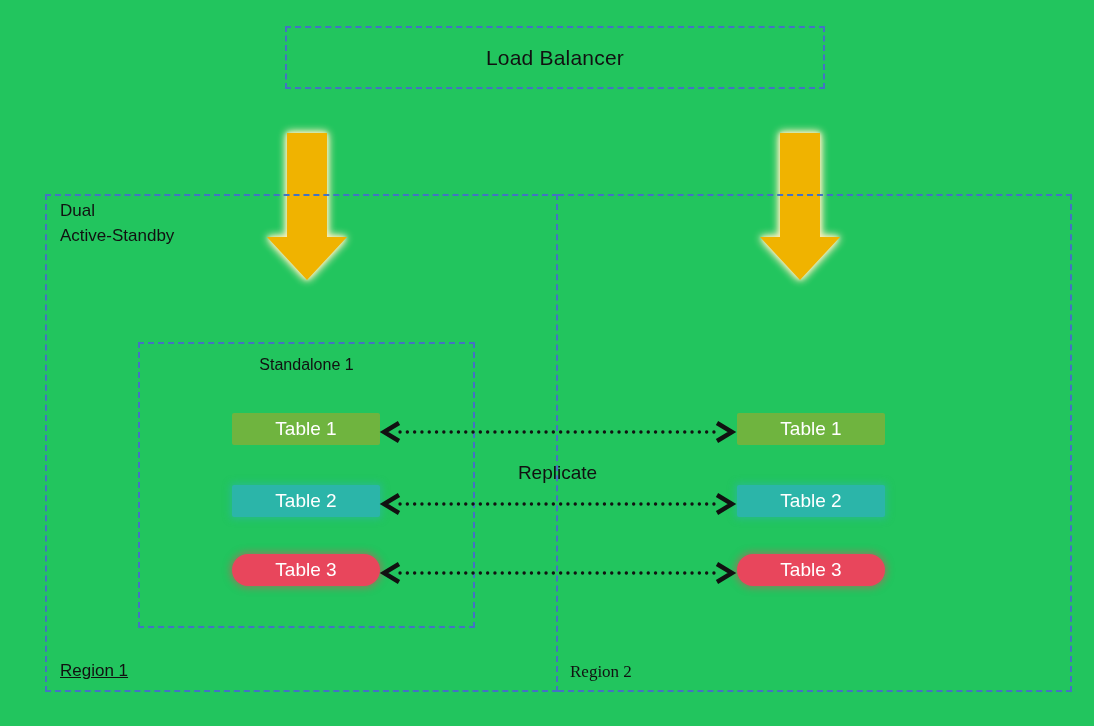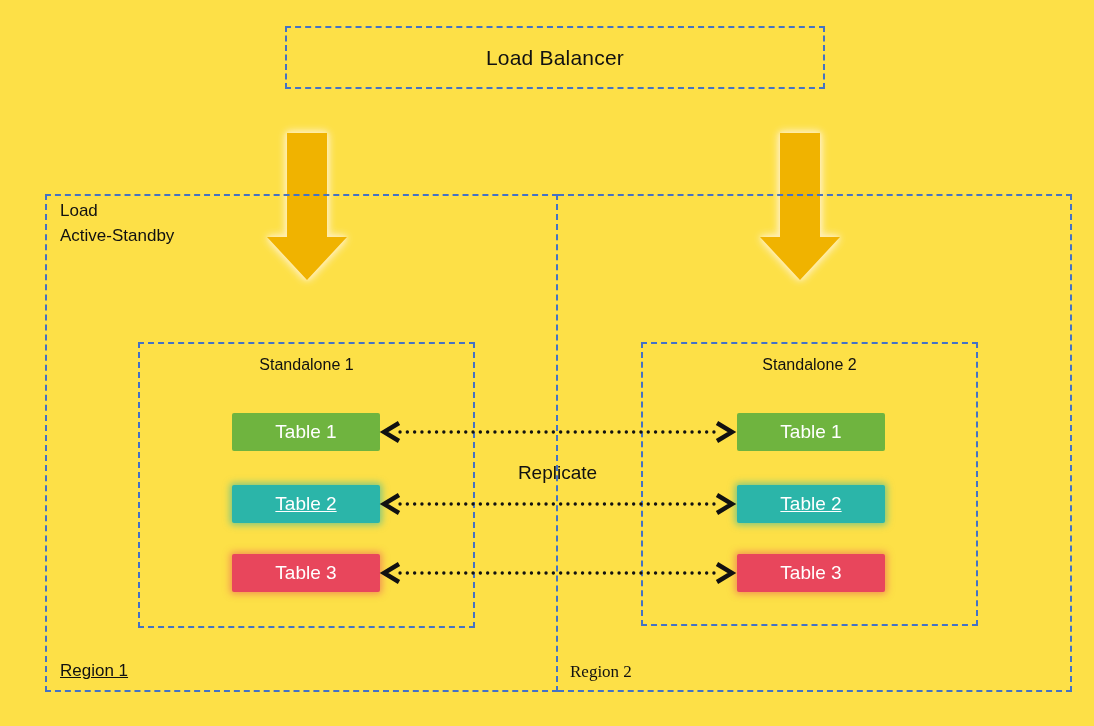--- a/index.html
+++ b/index.html
@@ -11,21 +11,21 @@
     --ink: #111111;
   }
   * { margin: 0; padding: 0; box-sizing: border-box; }
   html, body { background: #ffffff; }
   body { font-family: "Liberation Sans", "DejaVu Sans", sans-serif; color: var(--ink); }
 
   .canvas {
     position: relative;
     width: 1094px;
     height: 726px;
-    background: #fde047;
+    background: #22c55e;
     overflow: hidden;
   }
 
   .dashed-box {
     position: absolute;
     border: 2px dashed var(--dash-blue);
     background: transparent;
   }
 
   .lb-box {
@@ -49,28 +49,28 @@
 
   .standalone-1 { left: 138px; top: 342px; width: 337px; height: 286px; }
   .standalone-2 { left: 641px; top: 342px; width: 337px; height: 284px; }
   .standalone-title {
     position: absolute; width: 100%; top: 12px;
     text-align: center; font-size: 16px; color: #111;
   }
 
   .table-chip {
     position: absolute;
-    width: 148px; height: 38px;
+    width: 148px; height: 32px;
     display: flex; align-items: center; justify-content: center;
     color: #ffffff; font-size: 19px;
     border-radius: 2px;
   }
   .chip-green { background: var(--table-green); }
-  .chip-teal  { background: var(--table-teal);  box-shadow: 0 0 7px 2px rgba(43,181,169,0.60); text-decoration: underline; }
-  .chip-red   { background: var(--table-red);   box-shadow: 0 0 7px 2px rgba(232,70,92,0.50); }
+  .chip-teal  { background: var(--table-teal);  box-shadow: 0 0 7px 2px rgba(43,181,169,0.60); }
+  .chip-red   { background: var(--table-red);   box-shadow: 0 0 7px 2px rgba(232,70,92,0.50); border-radius: 16px; }
 
   .s1-col { left: 232px; }
   .s2-col { left: 737px; }
   .row-1 { top: 413px; }
   .row-2 { top: 485px; }
   .row-3 { top: 554px; }
 
   .big-arrow { position: absolute; top: 132px; overflow: visible; }
   .big-arrow.a1 { left: 261px; }
   .big-arrow.a2 { left: 754px; }
@@ -105,32 +105,29 @@
     <polygon points="26,1 66,1 66,105 86,105 46,148 6,105 26,105"></polygon>
   </svg>
   <svg class="big-arrow a2" width="92" height="150" viewBox="0 0 92 150" aria-hidden="true">
     <polygon points="26,1 66,1 66,105 86,105 46,148 6,105 26,105"></polygon>
   </svg>
 
   <div class="dashed-box region-1"></div>
   <div class="dashed-box region-2"></div>
 
   <div class="region-note">
-    <div>Load</div>
+    <div>Dual</div>
     <div>Active-Standby</div>
   </div>
 
   <div class="region-label r1">Region 1</div>
   <div class="region-label r2">Region 2</div>
 
   <div class="dashed-box standalone-1">
     <div class="standalone-title">Standalone 1</div>
-  </div>
-  <div class="dashed-box standalone-2">
-    <div class="standalone-title">Standalone 2</div>
   </div>
 
   <div class="table-chip chip-green s1-col row-1">Table 1</div>
   <div class="table-chip chip-teal  s1-col row-2">Table 2</div>
   <div class="table-chip chip-red   s1-col row-3">Table 3</div>
 
   <div class="table-chip chip-green s2-col row-1">Table 1</div>
   <div class="table-chip chip-teal  s2-col row-2">Table 2</div>
   <div class="table-chip chip-red   s2-col row-3">Table 3</div>
 

